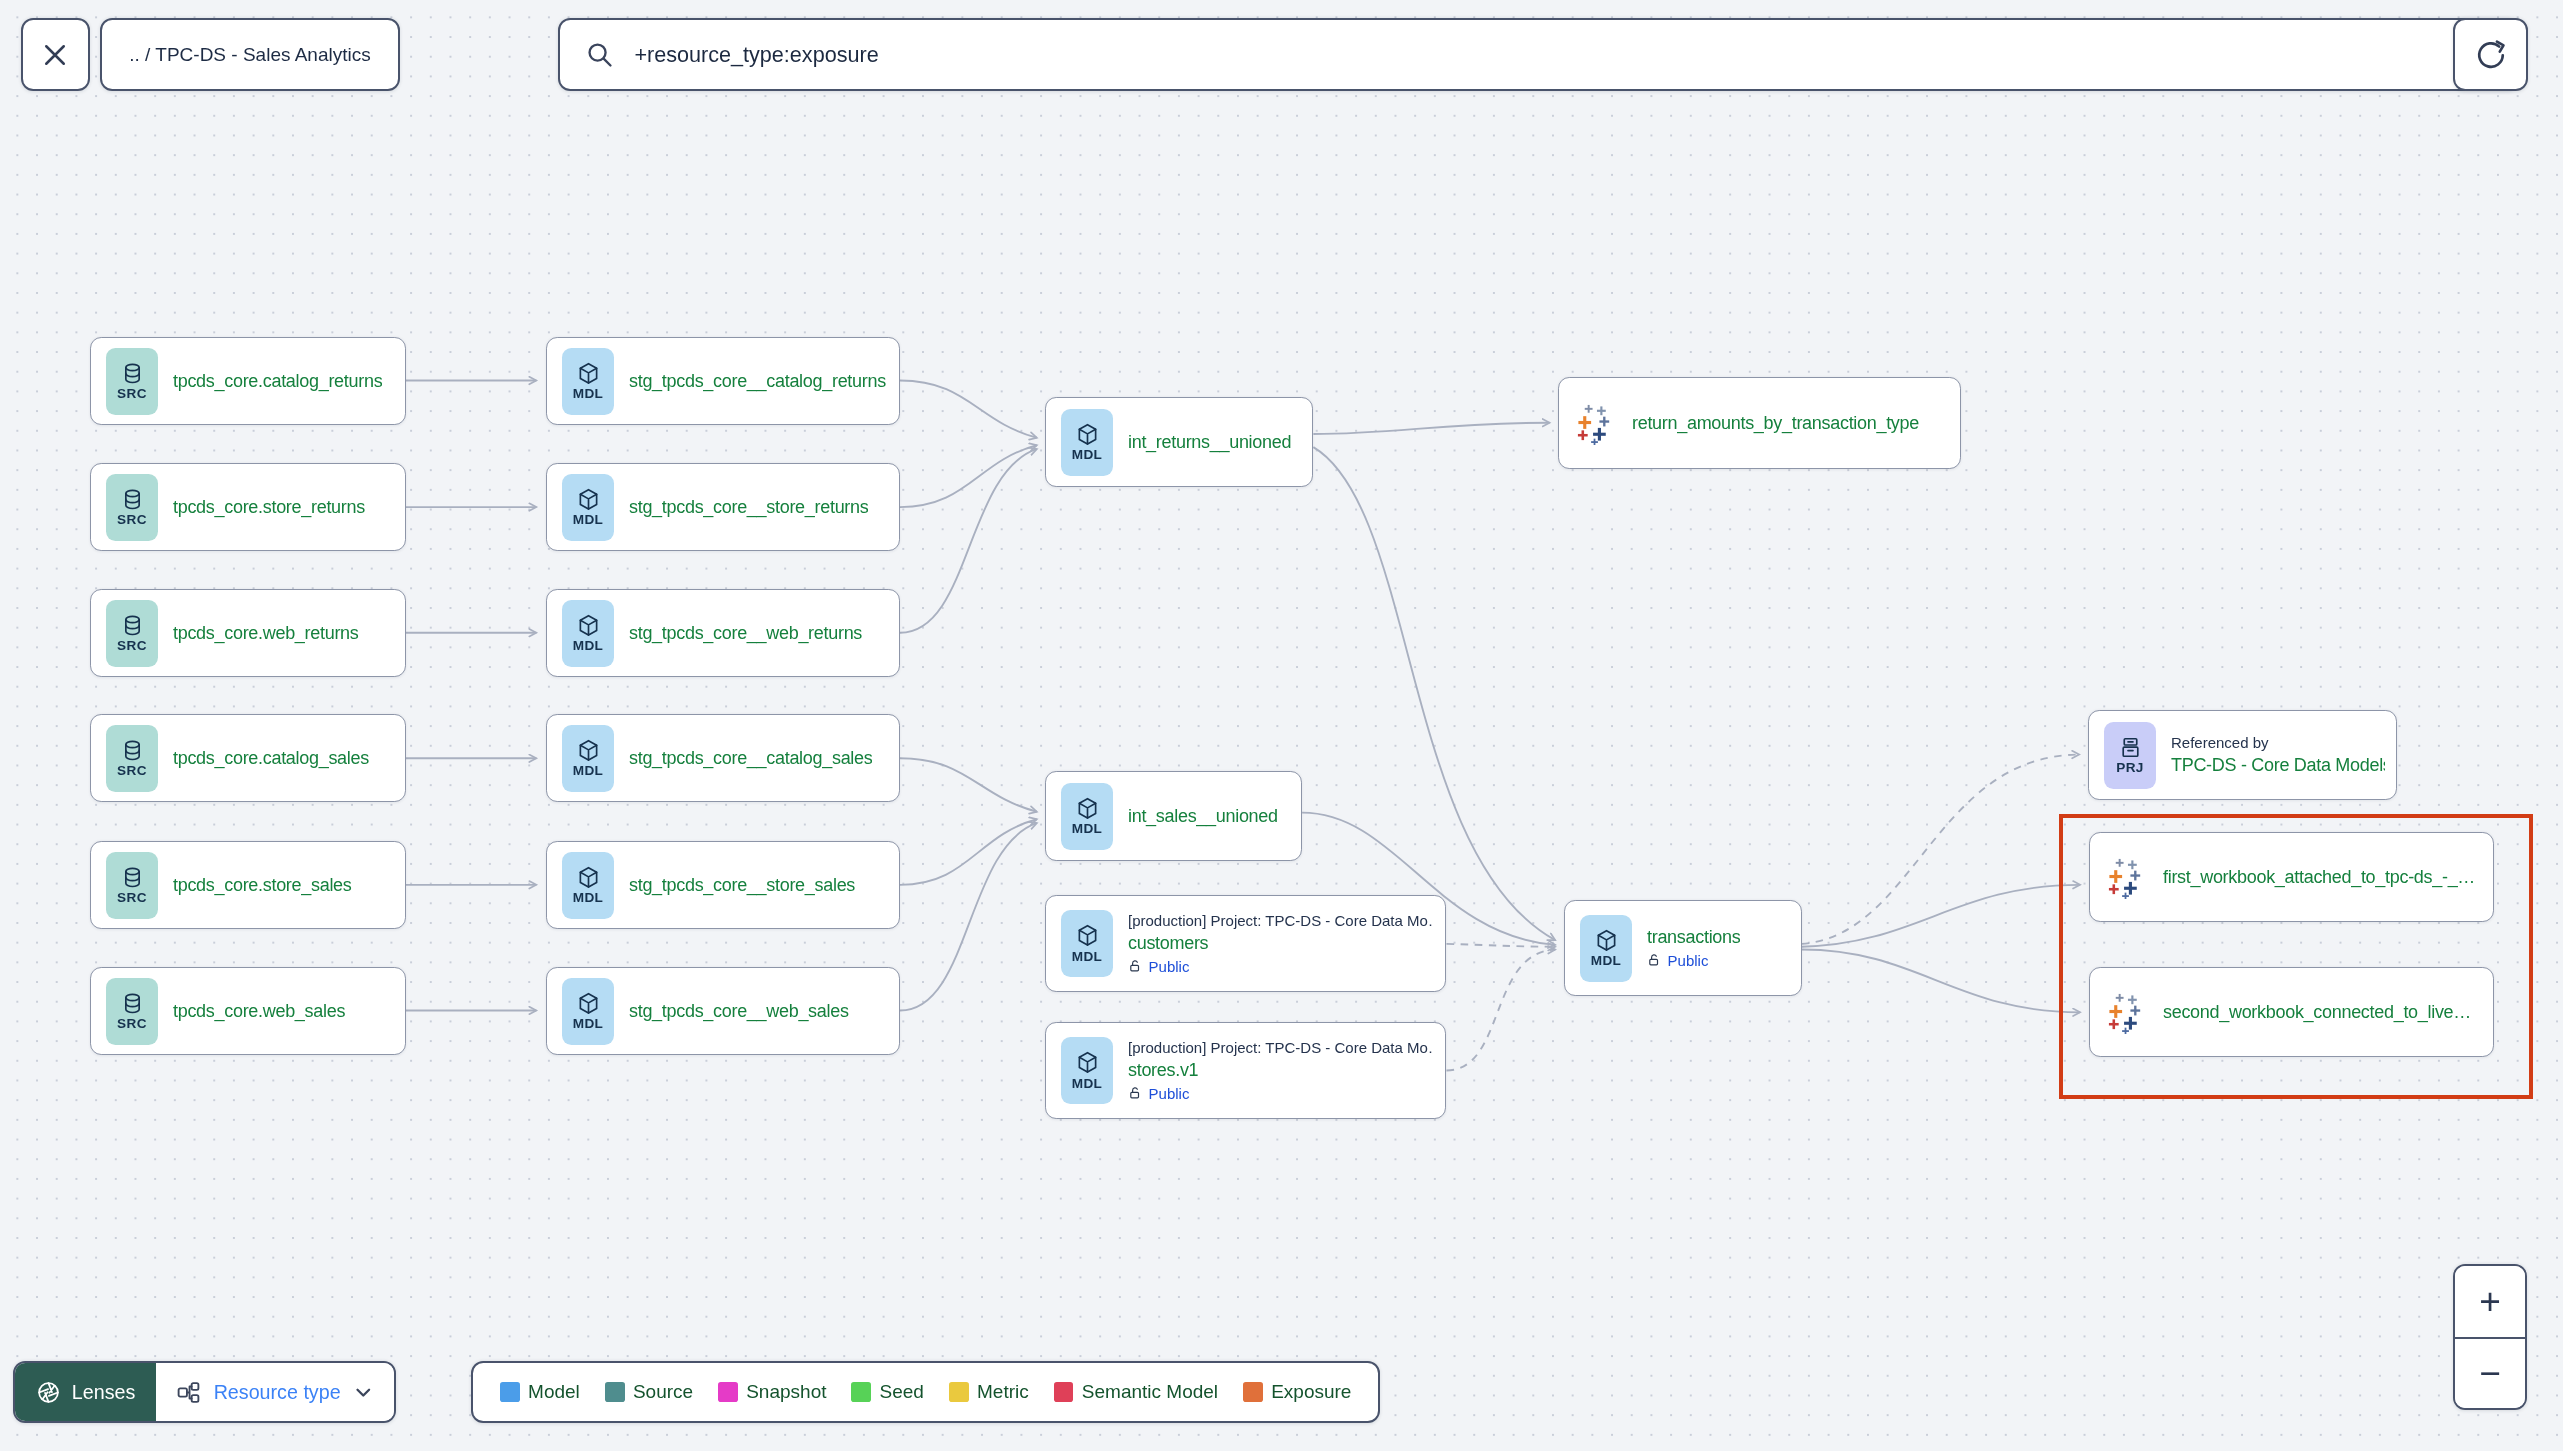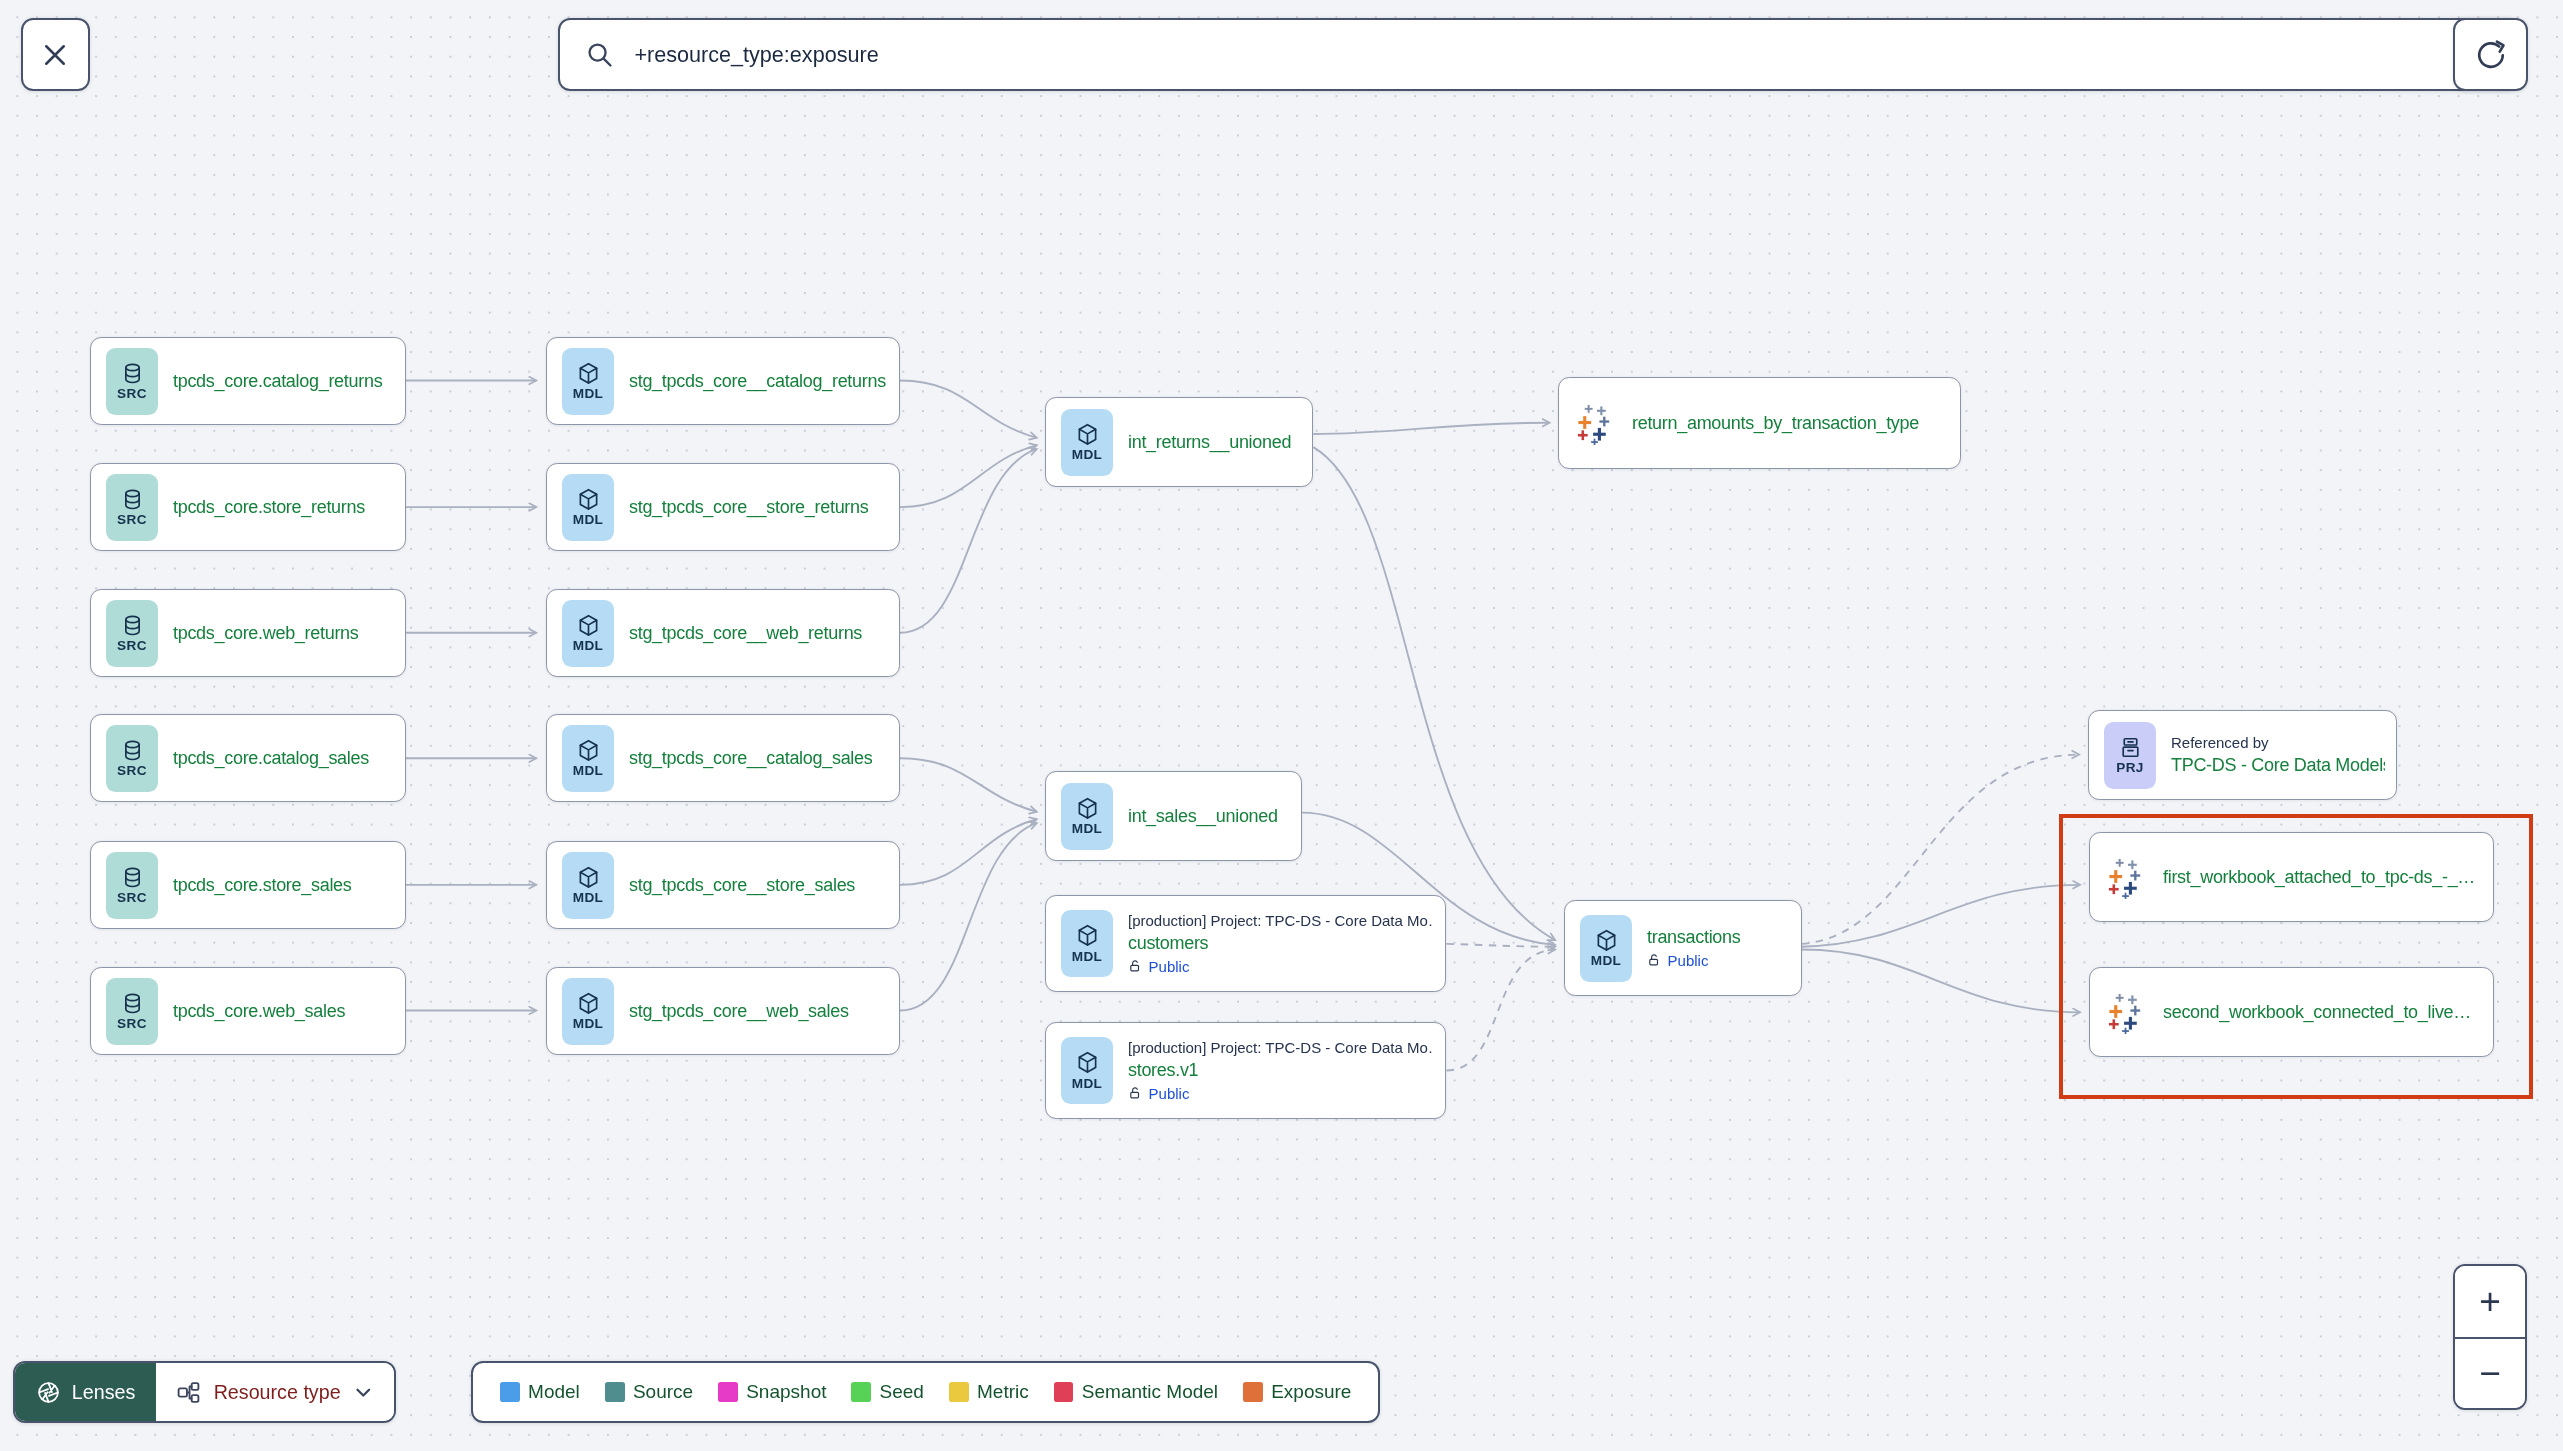--- a/index.html
+++ b/index.html
@@ -44,21 +44,21 @@
   #searchBar svg{flex:none;stroke:#3a445c;fill:none;stroke-linecap:round;stroke-linejoin:round;}
   #refreshBtn{left:2453px;top:18px;width:75px;height:73px;}
 
   
   .controls{position:absolute;left:13px;top:1361px;height:62px;display:flex;align-items:stretch;
     border:2.3px solid #49536b;border-radius:12.2px;overflow:hidden;background:#fff;box-shadow:0 0.9px 3.7px rgba(20,30,50,.12);box-sizing:border-box;}
   .lensesBtn{background:#2d5c53;color:#fff;border:none;display:flex;align-items:center;gap:11.2px;
     padding:0 20.6px;font-size:19.7px;font-family:inherit;cursor:pointer;}
   .lensesBtn svg{stroke:#fff;fill:none;stroke-width:1.7;stroke-linecap:round;}
   .resBtn{background:#fff;border:none;display:flex;align-items:center;gap:12.2px;padding:0 20.6px;
-    font-size:19.7px;color:#7f1d1d;font-family:inherit;cursor:pointer;}
+    font-size:19.7px;color:#3b82f6;font-family:inherit;cursor:pointer;}
   .resBtn svg{stroke:#3c465c;fill:none;stroke-linecap:round;stroke-linejoin:round;}
   .legend{position:absolute;left:471px;top:1361px;height:62px;box-sizing:border-box;background:#fff;
     border:2.3px solid #49536b;border-radius:12.2px;display:flex;align-items:center;gap:25px;padding:0 27px;
     box-shadow:0 0.9px 3.7px rgba(20,30,50,.12);}
   .litem{display:flex;align-items:center;gap:8.4px;font-size:19px;color:#14532d;white-space:nowrap;}
   .swatch{width:19.7px;height:19.7px;border-radius:2.8px;flex:none;}
   .zoomctl{position:absolute;left:2453px;top:1264px;width:74px;box-sizing:border-box;border:2.3px solid #49536b;
     border-radius:12.2px;overflow:hidden;background:#fff;box-shadow:0 0.9px 3.7px rgba(20,30,50,.12);}
   .zoomctl button{display:block;width:100%;height:71px;border:none;background:#fff;font-size:37px;font-weight:300;
     color:#2b3750;cursor:pointer;font-family:inherit;line-height:1;}
@@ -421,20 +421,23 @@
         </span>
       </div>
     </div>
   <div class="hl" id="hlBox" style="left: 2059px; top: 814px; width: 466px; height: 277px; border-color: rgb(210, 60, 21);"></div>
 
   <div class="tbtn" id="closeBtn">
     <svg viewBox="0 0 24 24" width="30" height="30" stroke-width="2">
       <path d="M5 5 L19 19 M19 5 L5 19"></path>
     </svg>
   </div>
+  <div class="tbtn" id="crumb">
+    <span>.. / TPC-DS - Sales Analytics</span>
+  </div>
   <div id="searchBar">
     <svg viewBox="0 0 24 24" width="31" height="31" stroke-width="1.8">
       <circle cx="10.5" cy="10.5" r="6.2"></circle>
         <path d="M15.2 15.2 L20.5 20.5"></path>
     </svg>
     <input type="text" value="+resource_type:exposure" style="">
     <svg viewBox="0 0 24 24" width="32" height="32" stroke-width="1.5">
       <circle cx="12" cy="12" r="9.3"></circle>
         <path d="M12 11 v6.2 M10.5 11 h1.5 M10.3 17.2 h3.4"></path>
         <circle cx="12" cy="7.4" r="1.15" fill="#3a445c" stroke="none"></circle>

